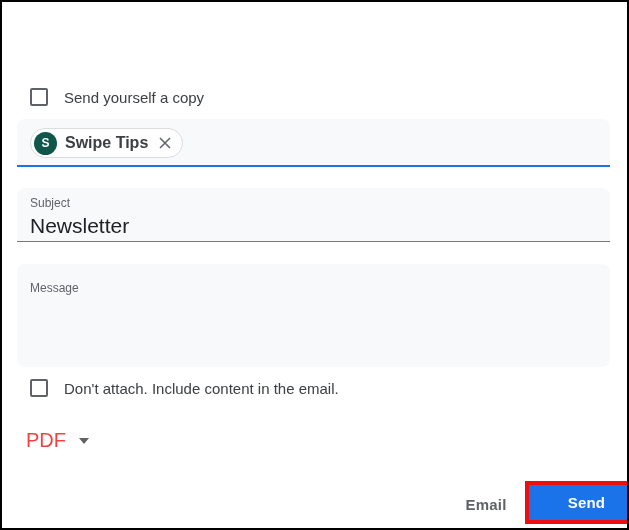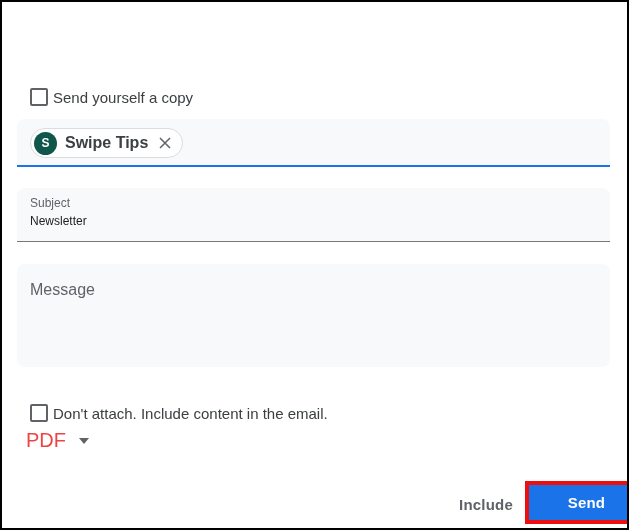--- a/index.html
+++ b/index.html
@@ -16,27 +16,27 @@
     background: #ffffff;
     overflow: hidden;
   }
   .dialog-title {
     position: absolute; left: 63px; top: 13px;
     font-size: 22px; font-weight: 400; color: #3c4043;
     letter-spacing: 0.1px;
   }
   .checkbox-row { position: absolute; display: flex; align-items: center; }
   .checkbox-row.row1 { left: 28px; top: 86px; }
-  .checkbox-row.row2 { left: 28px; top: 402px; text-align: center; }
+  .checkbox-row.row2 { left: 28px; top: 377px; text-align: center; }
   .checkbox {
     width: 18px; height: 18px;
     border: 2px solid #5f6368; border-radius: 2px;
     background: #fff; cursor: pointer; flex: none;
   }
-  .checkbox-label { margin-left: 5px; font-size: 15px; color: #3c4043; }
+  .checkbox-label { margin-left: 16px; font-size: 15px; color: #3c4043; }
   .field {
     position: absolute; left: 15px; width: 593px;
     background: #f8f9fa;
   }
   .recipients-field {
     top: 117px; height: 48px;
     border-radius: 8px 8px 0 0;
     border-bottom: 2px solid #1a73e8;
   }
   .chip {
@@ -59,32 +59,32 @@
   .subject-field {
     top: 186px; height: 54px;
     border-radius: 8px 8px 0 0;
     border-bottom: 1px solid #747775;
     padding: 8px 13px 2px 13px;
   }
   .field-label { font-size: 12px; color: #5f6368; display: block; }
   .subject-input {
     border: none; background: transparent; outline: none;
     font-family: "Liberation Sans", sans-serif;
-    font-size: 12px; color: #202124;
+    font-size: 21px; color: #202124;
     width: 560px; margin-top: 4px; padding: 0;
   }
   .message-field {
     top: 262px; height: 103px;
     border-radius: 8px;
   }
   .message-input {
     width: 100%; height: 100%;
     border: none; background: transparent; outline: none; resize: none;
     font-family: "Liberation Sans", sans-serif;
-    font-size: 16px; color: #000000;
+    font-size: 12px; color: #000000;
     padding: 17px 13px;
   }
   .message-input::placeholder { color: #5f6368; opacity: 1; }
   .format-select {
     position: absolute; left: 24px; top: 427px;
     display: flex; align-items: center; cursor: pointer;
   }
   .format-value { font-size: 20px; color: #ef4444; }
   .dropdown-arrow {
     margin-left: 13px;
@@ -150,19 +150,19 @@
   <div class="checkbox-row row2">
     <div class="checkbox"></div>
     <span class="checkbox-label">Don't attach. Include content in the email.</span>
   </div>
 
   <div class="format-select">
     <span class="format-value">PDF</span>
     <span class="dropdown-arrow"></span>
   </div>
 
-  <button class="footer-cancel">Include</button>
+  <button class="footer-cancel">Email</button>
 
   <div class="send-annotation">
     <button class="send-button">Send</button>
   </div>
 
 </div>
 
 </body></html>

